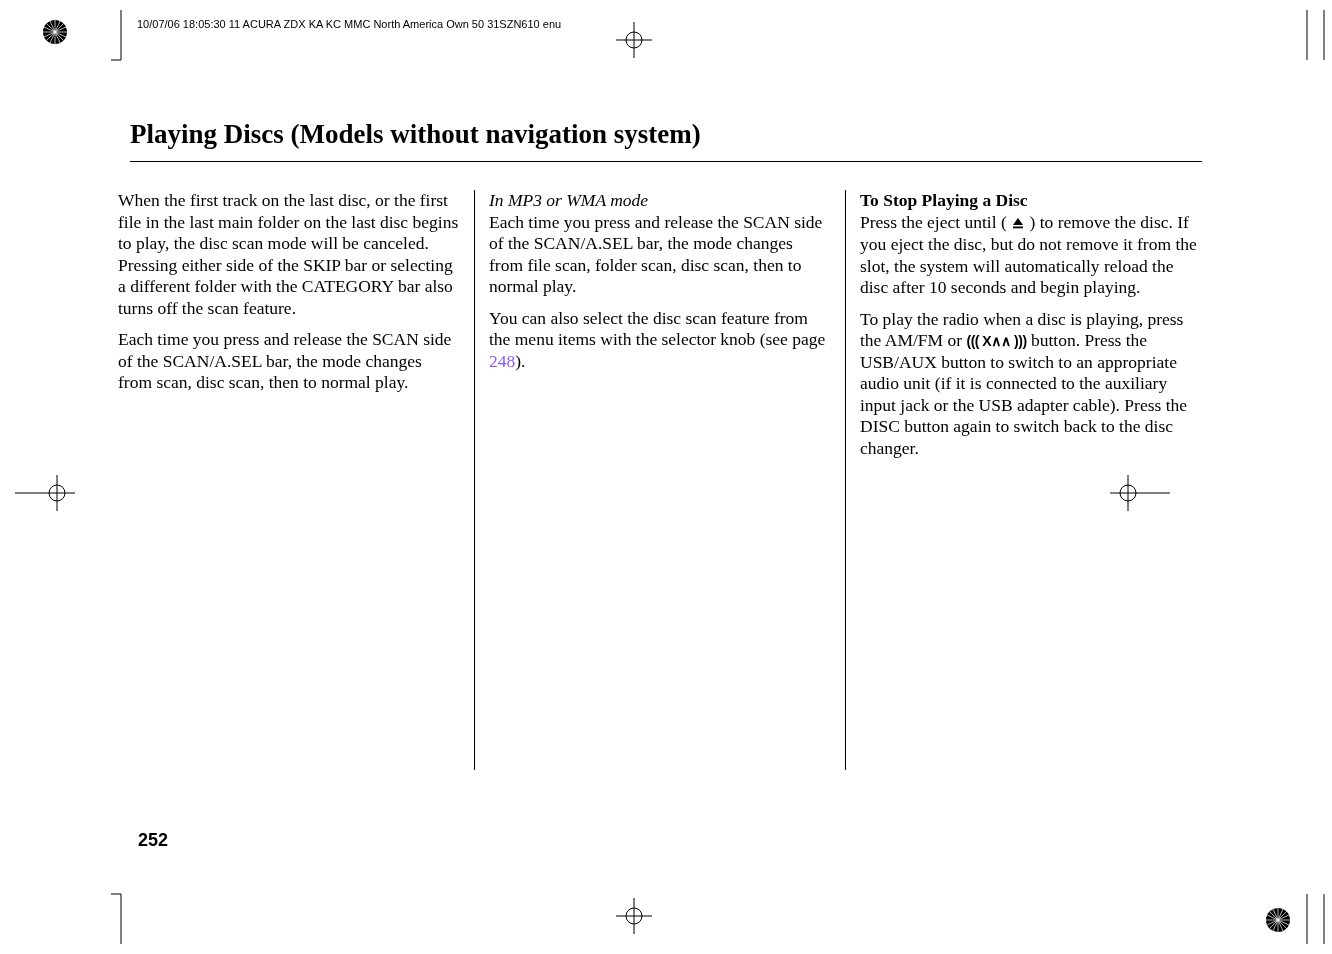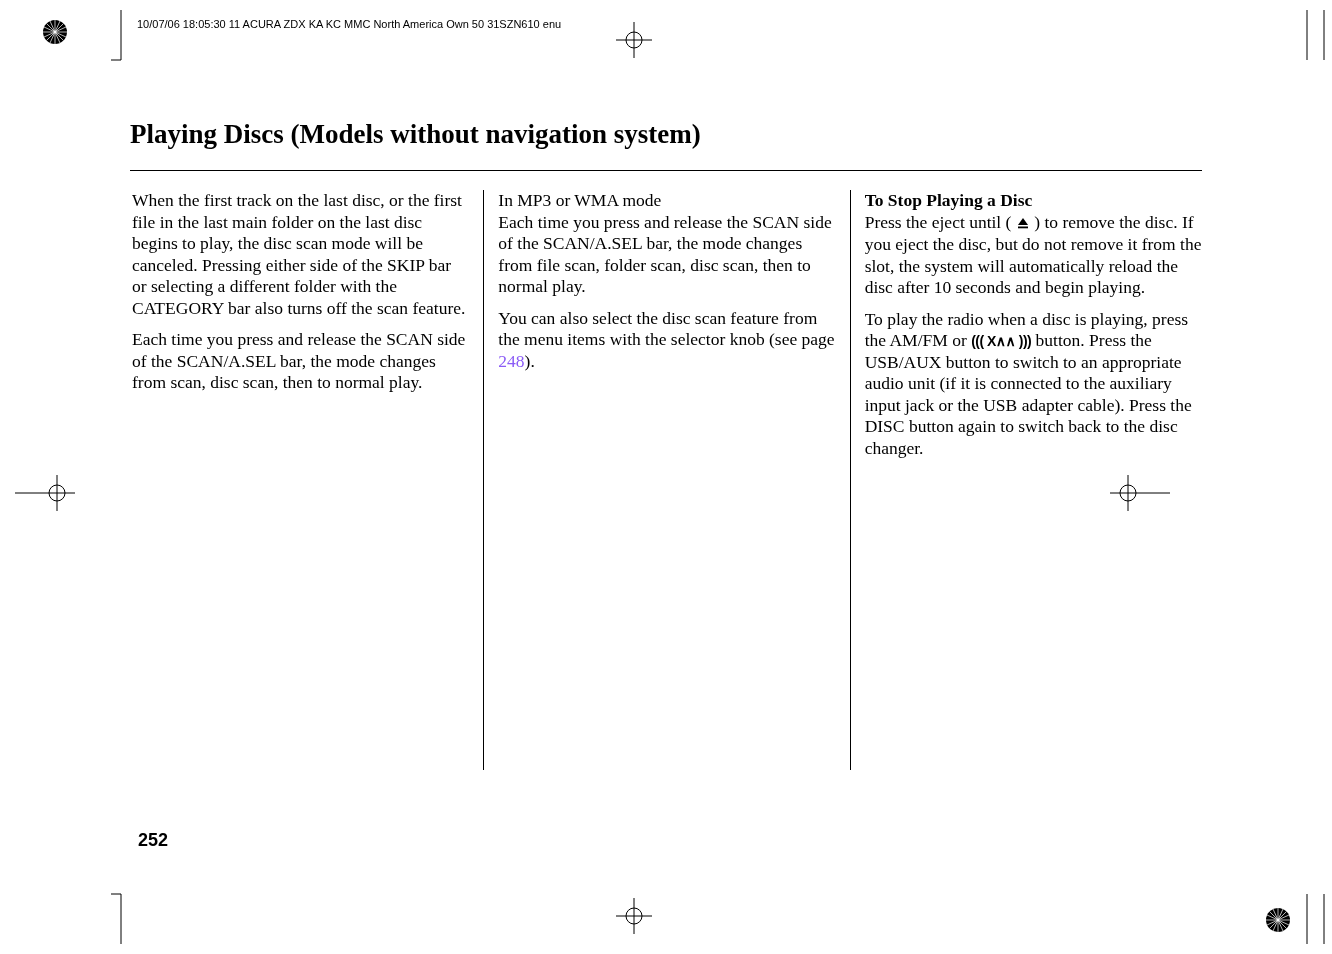--- a/index.html
+++ b/index.html
@@ -80,42 +80,42 @@
     }
     .page-title {
       position: absolute;
       top: 119px;
       left: 130px;
       right: 130px;
       font-size: 27px;
       font-weight: bold;
       font-family: Georgia, serif;
       border-bottom: 1.5px solid #000;
-      padding-bottom: 20px;
+      padding-bottom: 11px;
     }
     .content {
       position: absolute;
       top: 190px;
-      left: 132px;
+      left: 118px;
       right: 130px;
       display: flex;
       gap: 0;
       font-size: 17.5px;
       line-height: 1.23;
     }
     .col {
       flex: 1;
       padding-right: 14px;
     }
     .col1 { border-right: 1px solid #000; padding-right: 14px; }
     .col2 { border-right: 1px solid #000; padding-left: 14px; padding-right: 14px; }
     .col3 { padding-left: 14px; padding-right: 0; }
     .col1, .col2 { height: 580px; }
     .para { margin-bottom: 10px; }
-    .italic { }
+    .italic { font-style: italic; }
     .bold { font-weight: bold; margin-top: 26px; }
     .link { color: #8b5cf6; }
     .page-number {
       position: absolute;
       bottom: 103px;
       left: 138px;
       font-weight: bold;
       font-size: 18px;
       font-family: Arial, sans-serif;
     }

